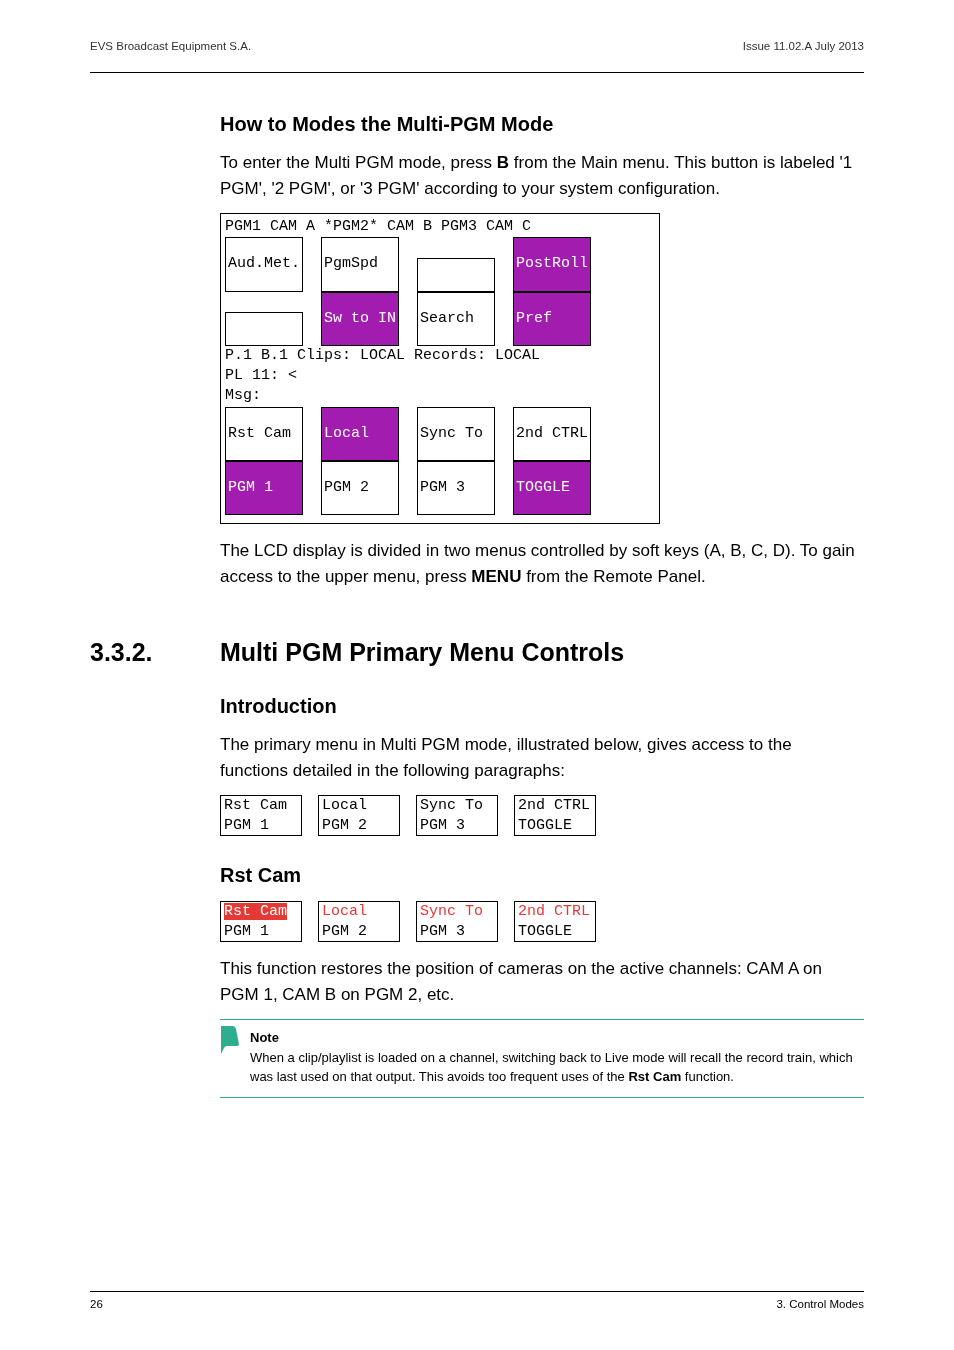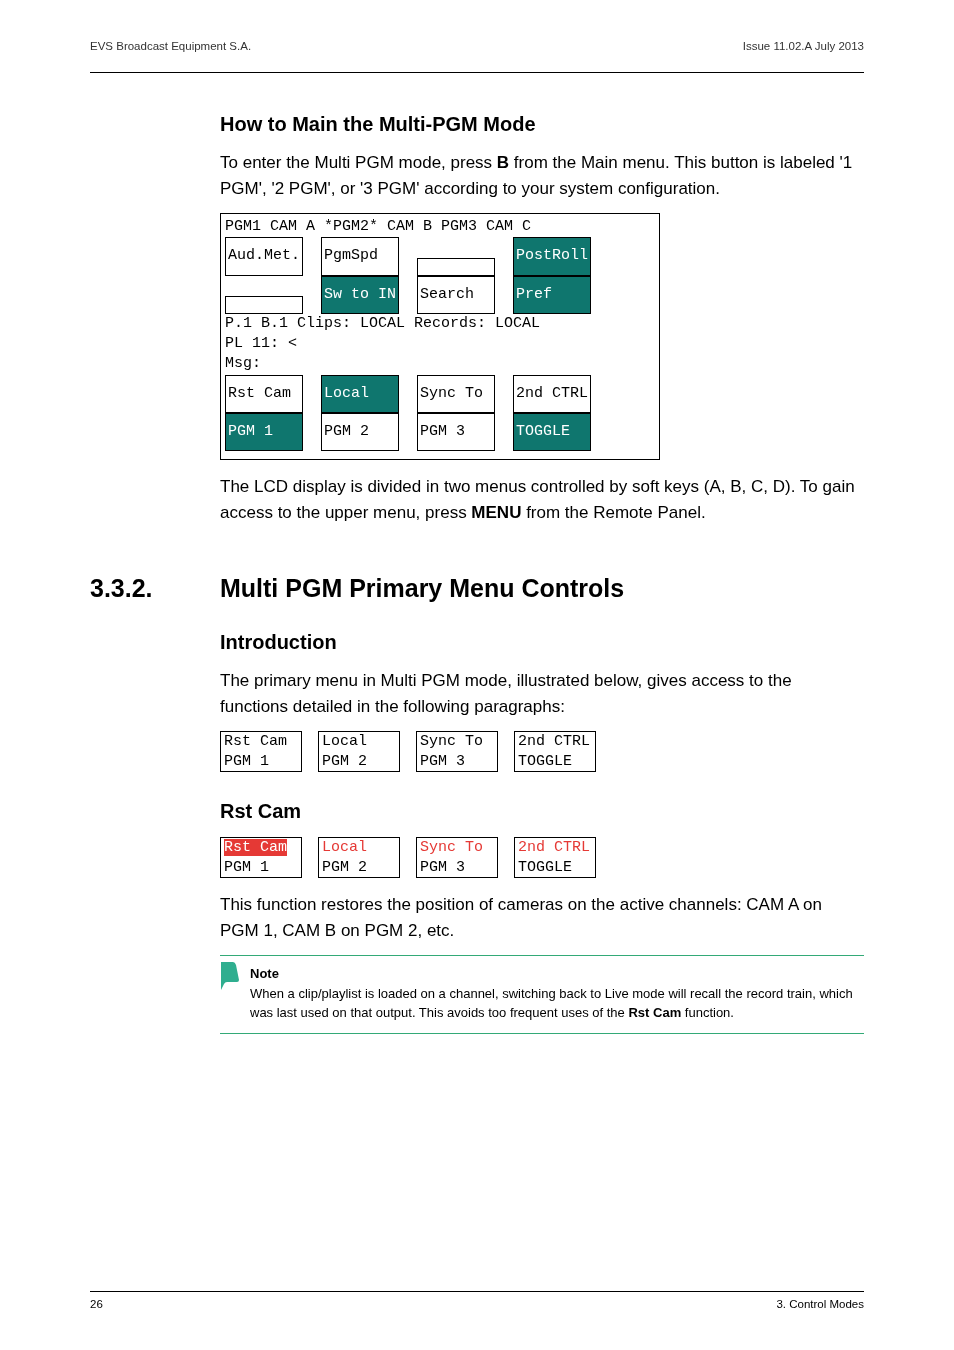--- a/index.html
+++ b/index.html
@@ -63,26 +63,26 @@
     font-size: 15px;
     line-height: 1.35;
     padding: 3px 4px 8px 4px;
     width: 440px;
     margin-bottom: 14px;
   }
   .lcd-row { white-space: nowrap; }
   .lcd-box {
     display: inline-block;
     border: 1px solid #000;
-    padding: 8px 2px;
+    padding: 16px 2px;
     min-width: 78px;
     vertical-align: bottom;
   }
   .inv {
-    background: #0f766e;
+    background: #a21caf;
     color: #fff;
   }
   .lcd-gap { display: inline-block; width: 18px; }
   
   .skrow {
     font-family: "Courier New", monospace;
     font-size: 15px;
     white-space: nowrap;
     margin-bottom: 14px;
   }
@@ -138,21 +138,21 @@
 
 <div class="page">
 
   <div class="header-row">
     <span>EVS Broadcast Equipment S.A.</span>
     <span>Issue 11.02.A  July 2013</span>
   </div>
 
   <div class="content">
 
-    <h2 class="sub">How to Main the Multi-PGM Mode</h2>
+    <h2 class="sub">How to Modes the Multi-PGM Mode</h2>
 
     <p class="body">
       <span>To enter the Multi PGM mode, press </span><b>B</b><span> from the Main menu. This button is labeled '1 PGM', '2 PGM', or '3 PGM' according to your system configuration.</span>
     </p>
 
 
     <div class="lcd">
       <div class="lcd-row">PGM1 CAM A  *PGM2* CAM B  PGM3 CAM C</div>
       <div class="lcd-row">
         <span class="lcd-box">Aud.Met.</span><span class="lcd-gap"></span><span class="lcd-box">PgmSpd</span><span class="lcd-gap"></span><span class="lcd-box"></span><span class="lcd-gap"></span><span class="lcd-box inv">PostRoll</span>

